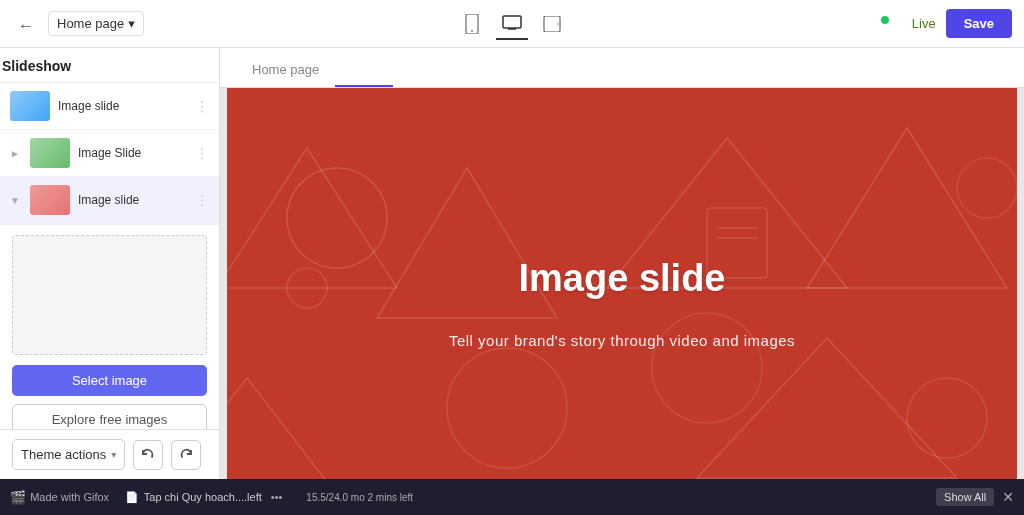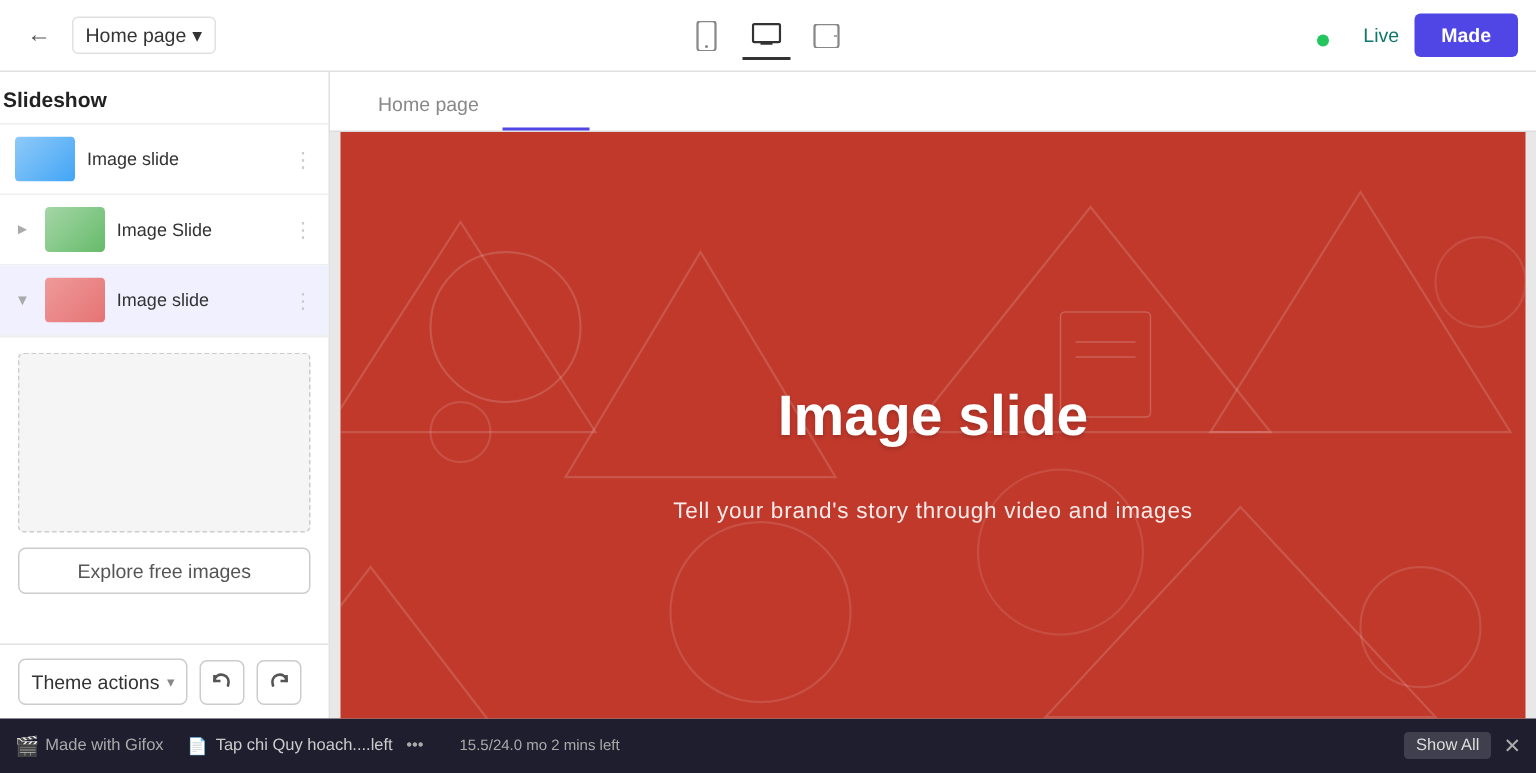--- a/index.html
+++ b/index.html
@@ -17,21 +17,21 @@
       flex-shrink: 0;
       z-index: 10;
     }
     .topbar-left { display: flex; align-items: center; gap: 8px; }
     .back-btn { width: 28px; height: 28px; border: none; background: transparent; cursor: pointer; display: flex; align-items: center; justify-content: center; color: #555; font-size: 16px; }
     .page-dropdown { display: flex; align-items: center; gap: 4px; cursor: pointer; padding: 4px 8px; border-radius: 4px; border: 1px solid #e0e0e0; background: #fff; font-size: 13px; color: #333; }
     .topbar-center { flex: 1; display: flex; justify-content: center; gap: 8px; }
     .device-btn { width: 32px; height: 32px; border: none; background: transparent; cursor: pointer; display: flex; align-items: center; justify-content: center; color: #888; font-size: 16px; }
     .device-btn.active { color: #333; border-bottom: 2px solid #333; }
     .topbar-right { display: flex; align-items: center; gap: 10px; }
-    .live-indicator { display: flex; align-items: flex-end; gap: 23px; color: #0f766e; font-size: 13px; }
+    .live-indicator { display: flex; align-items: flex-start; gap: 23px; color: #4d7c0f; font-size: 13px; }
     .live-dot { width: 8px; height: 8px; border-radius: 50%; background: #22c55e; }
     .save-btn { background: #4f46e5; color: #fff; border: none; border-radius: 4px; padding: 7px 18px; font-size: 13px; font-weight: 600; cursor: pointer; }
 
     
     .main { display: flex; flex: 1; overflow: hidden; }
 
     
     .sidebar { width: 220px; background: #fff; border-right: 1px solid #e0e0e0; display: flex; flex-direction: column; flex-shrink: 0; overflow: hidden; }
     .sidebar-header { padding: 10px 2px 8px; border-bottom: 1px solid #eee; }
     .sidebar-title { font-size: 14px; font-weight: 600; color: #222; }
@@ -116,21 +116,21 @@
           <rect x="1" y="0" width="16" height="16" rx="2"></rect>
           <line x1="14" y1="8" x2="16" y2="8" stroke-width="1"></line>
         </svg>
     </button>
   </div>
   <div class="topbar-right">
     <div class="live-indicator">
       <span class="live-dot"></span>
       <span>Live</span>
     </div>
-    <button class="save-btn">Made</button>
+    <button class="save-btn">Save</button>
   </div>
 </div>
 
 <div class="main">
 
   <div class="sidebar">
     <div class="sidebar-header">
       <span class="sidebar-title">Slideshow</span>
     </div>
 
@@ -158,20 +158,21 @@
         <div class="slide-thumb">
           <div style="width:100%;height:100%;background:linear-gradient(135deg,#ef9a9a,#e57373);"></div>
         </div>
         <span class="slide-label">Image slide</span>
         <span class="drag-handle">⋮</span>
       </div>
     </div>
 
     <div class="sidebar-section">
       <div class="image-placeholder"></div>
+      <button class="select-image-btn">Select image</button>
       <button class="explore-btn">Explore free images</button>
 
     </div>
 
     <div class="bottom-bar">
       <button class="theme-actions-btn">
         <span>Theme actions</span>
         <span class="chevron">▾</span>
       </button>
       <button class="action-btn" title="Undo">

